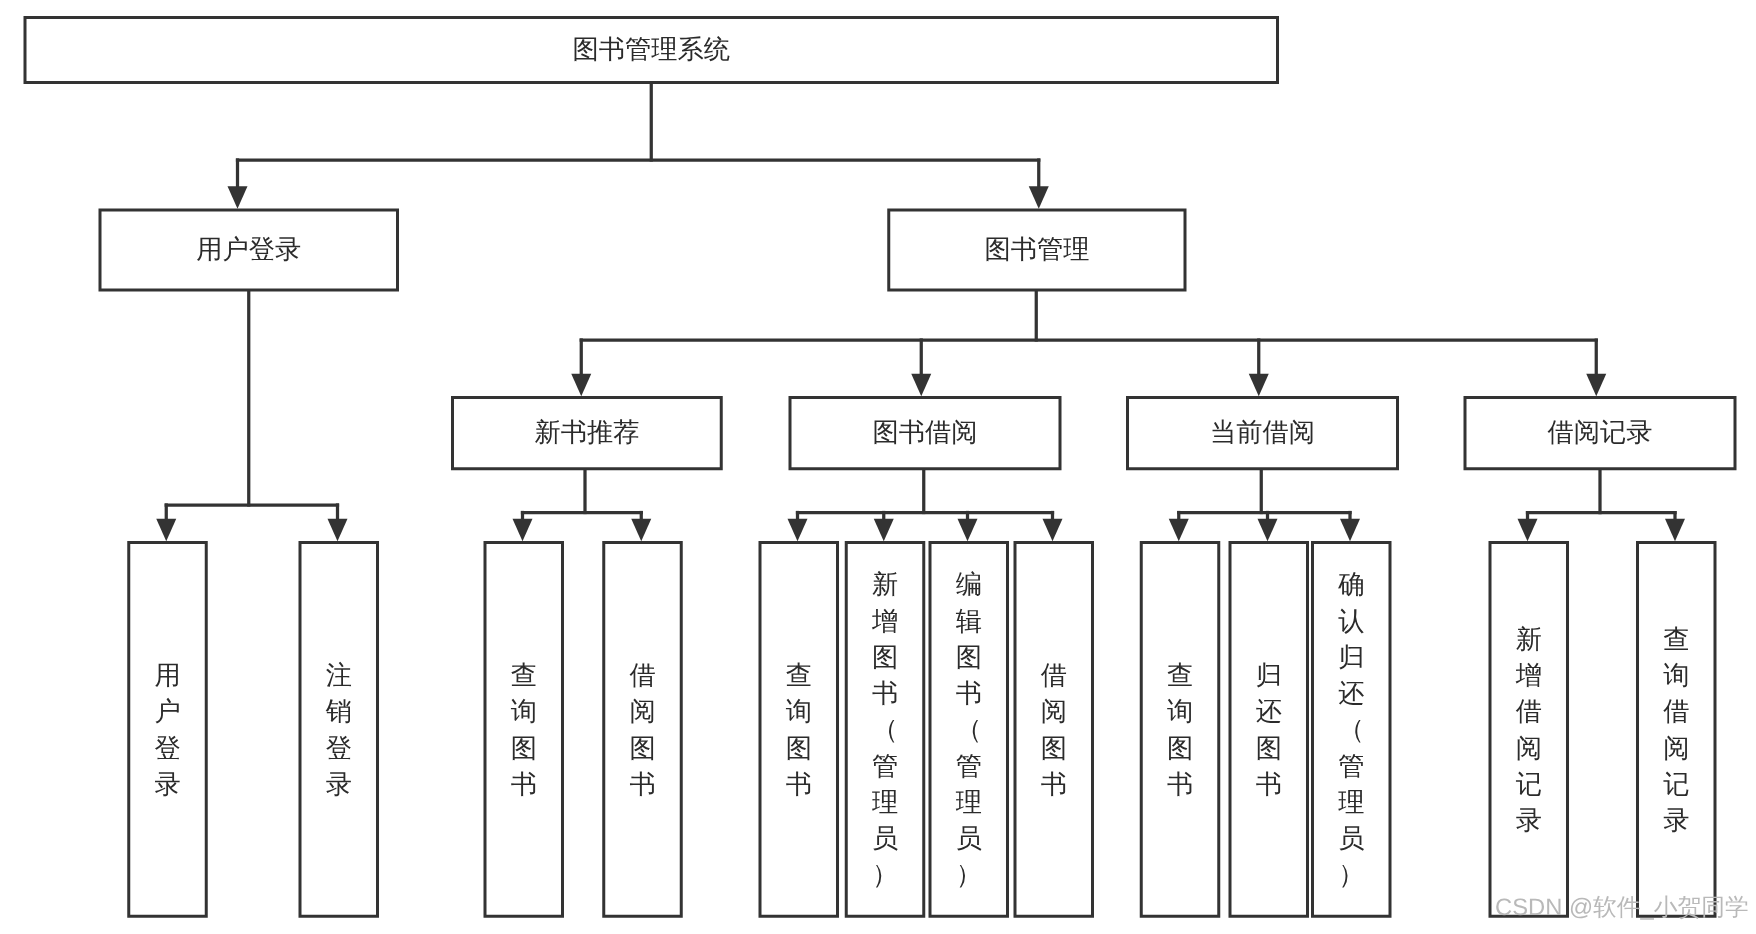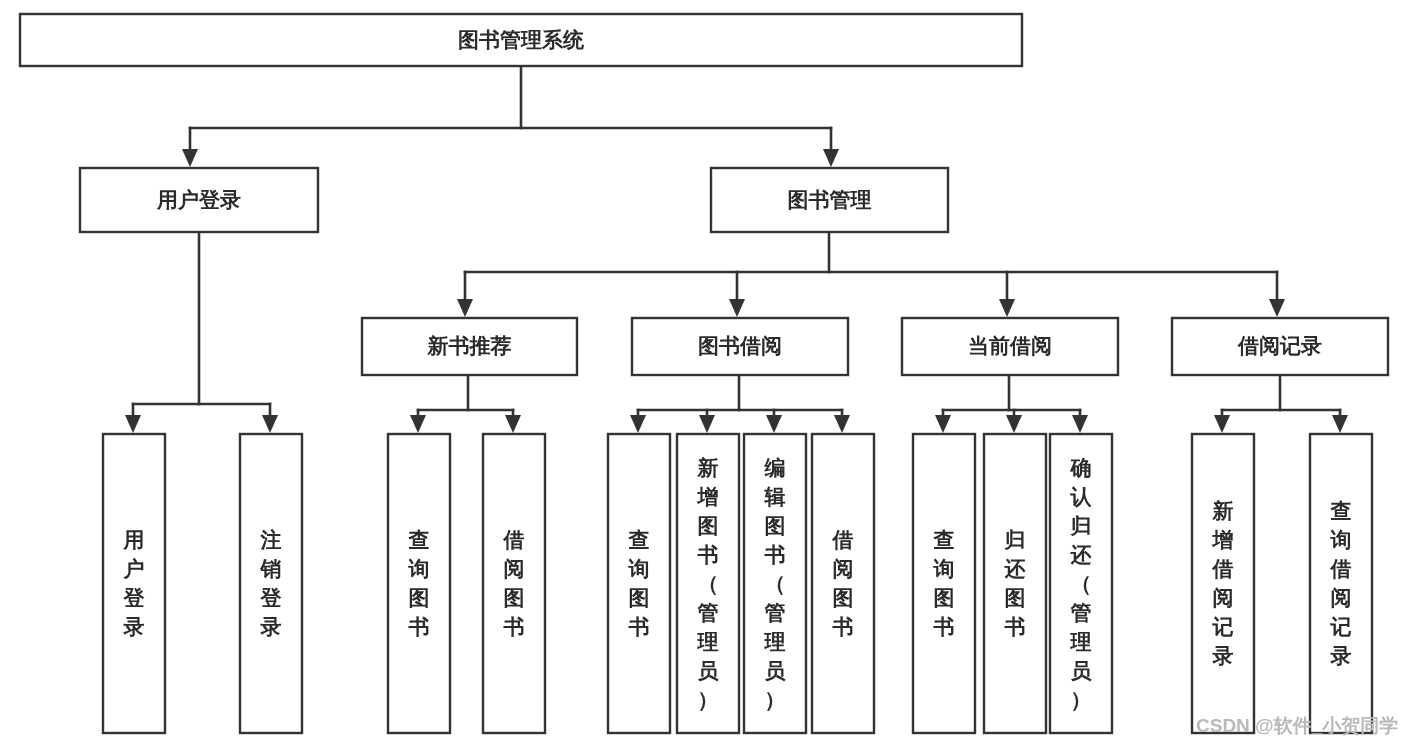--- a/index.html
+++ b/index.html
@@ -12,21 +12,20 @@
     width: 1405px;
     height: 747px;
     font-family: "Liberation Sans", "DejaVu Sans", sans-serif;
     overflow: hidden;
     position: relative;
   }
   #diagram-root {
     position: relative;
     width: 1405px;
     height: 747px;
-    font-weight: bold;
   }
   svg#tree-svg {
     position: absolute;
     top: 0;
     left: 0;
     width: 1405px;
     height: 747px;
     display: block;
   }
   .node-box {

